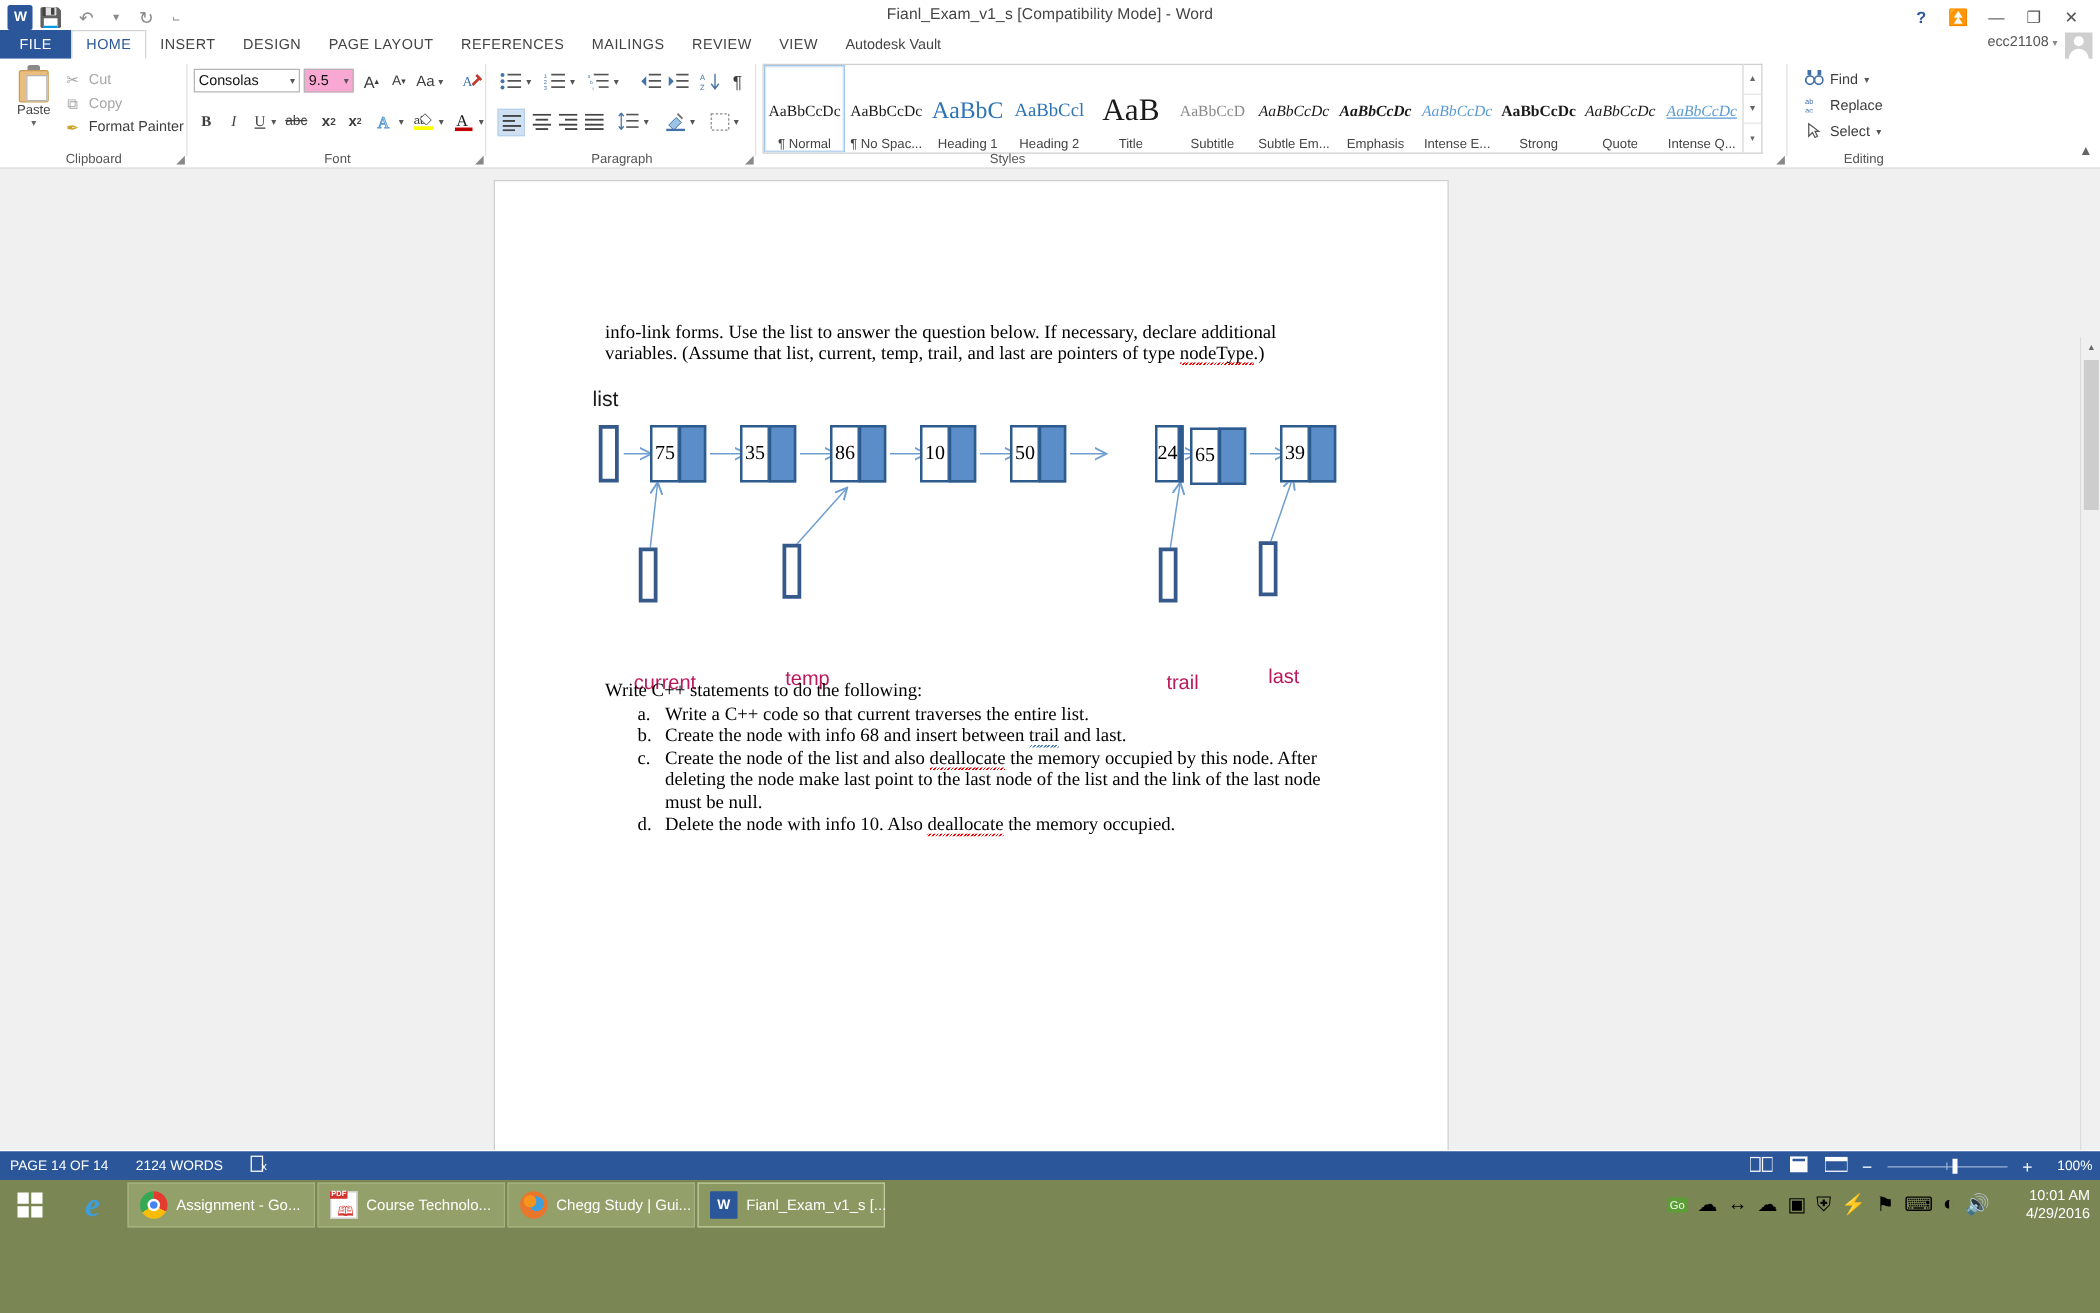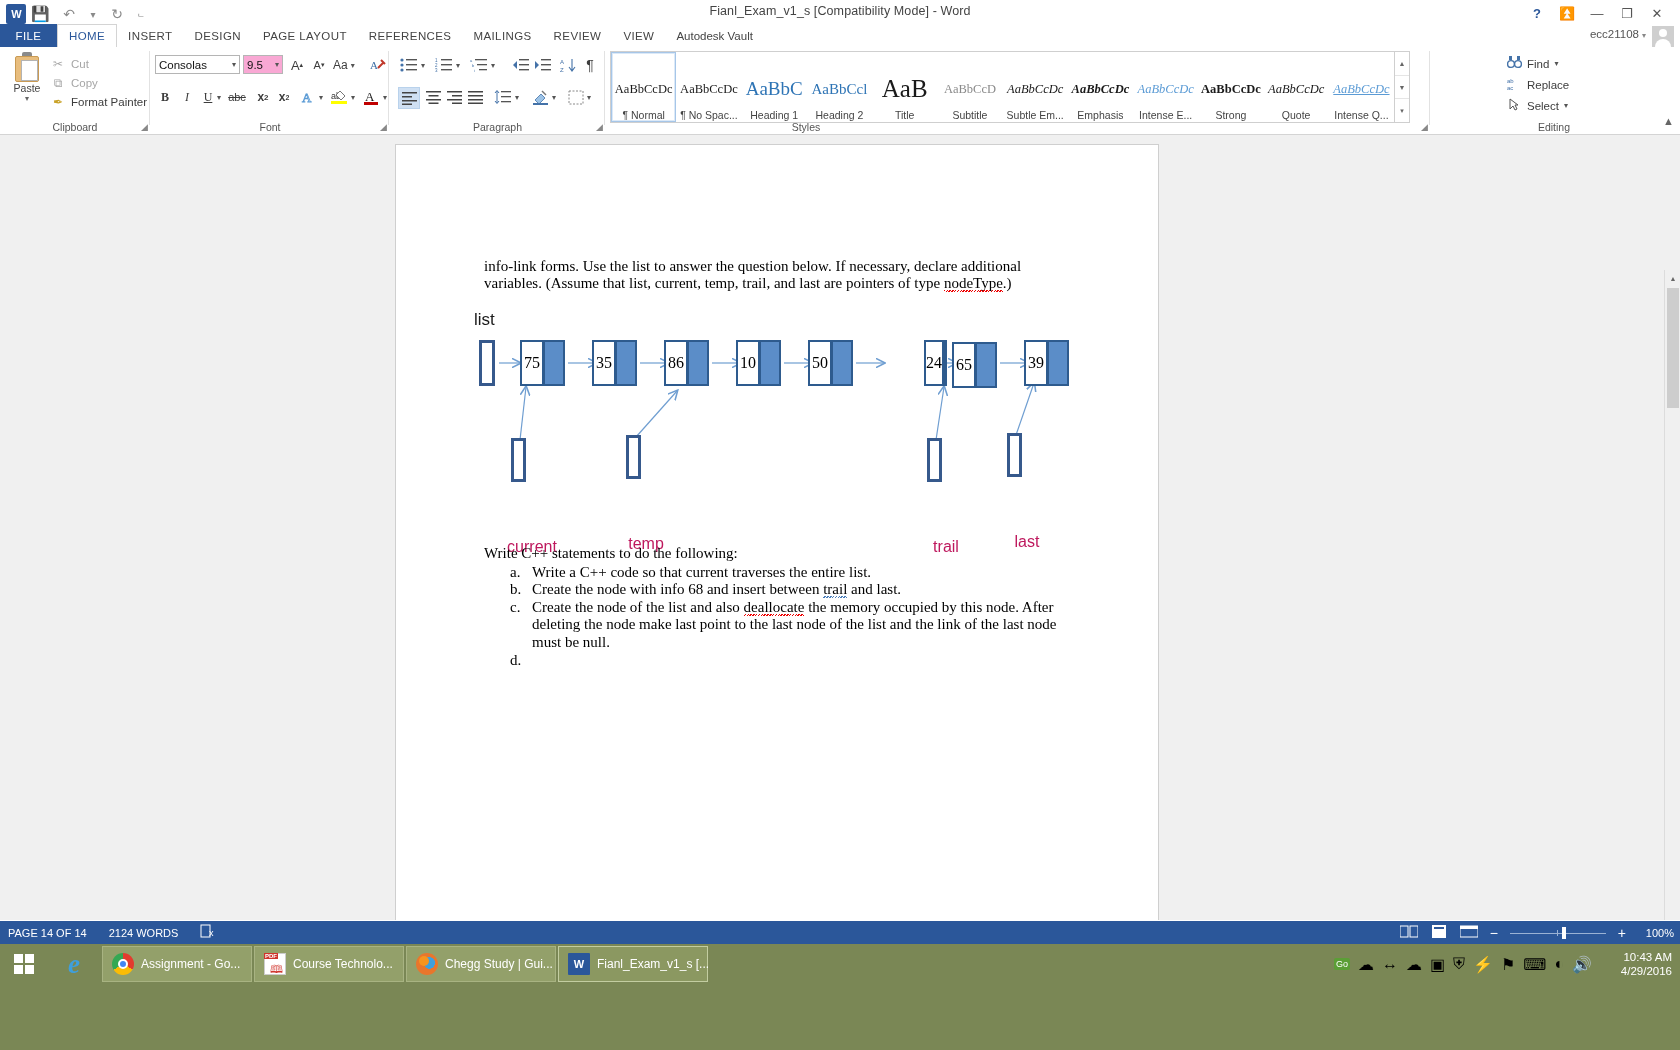--- a/index.html
+++ b/index.html
@@ -170,21 +170,21 @@
     font-family:"Liberation Sans", sans-serif;
   }
   .stylescroll {
     position:absolute; left:789px; top:4px; width:15px; height:72px;
     border:1px solid #cfcfcf; border-left:none; background:#fff;
     display:flex; flex-direction:column;
   }
   .ss-b { flex:1; display:flex; align-items:center; justify-content:center; font-size:7px; color:#666;
           border-bottom:1px solid #e5e5e5; }
   
-  #g-edit { left:1499px; width:110px; }
+  #g-edit { left:1436px; width:110px; }
   .ed {
     display:flex; align-items:center; gap:5px; height:21px; font-size:11.5px; color:#3d3d3d;
   }
   .collapse {
     position:absolute; right:6px; top:68px; font-size:11px; color:#666;
   }
 
   
   .docarea {
     position:absolute; left:0; top:135px; width:1680px; height:785px;
@@ -750,20 +750,21 @@
             <div style="display: flex; margin-left: 26px; margin-top: 0px;">
               <div style="width: 22px; flex: 0 0 22px;">b.</div>
               <div><span>Create the node with info 68 and insert between </span><span class="sq sqb">trail</span><span> and last.</span></div>
             </div>
             <div style="display: flex; margin-left: 26px; margin-top: 0px;">
               <div style="width: 22px; flex: 0 0 22px;">c.</div>
               <div><span>Create the node of the list and also </span><span class="sq">deallocate</span><span> the memory occupied by this node. After deleting the node make last point to the last node of the list and the link of the last node must be null.</span></div>
             </div>
             <div style="display: flex; margin-left: 26px; margin-top: 0px;">
               <div style="width: 22px; flex: 0 0 22px;">d.</div>
+              <div><span>Delete the node with info 10. Also </span><span class="sq">deallocate</span><span> the memory occupied.</span></div>
             </div>
           </div>
       </div>
     </div>
 
     <div class="vsb">
       <div class="arr">▲</div>
       <div class="thumb"></div>
 
     </div>
@@ -846,17 +847,17 @@
       <span class="ti">☁</span>
       <span class="ti">▣</span>
       <span class="ti">⛨</span>
       <span class="ti">⚡</span>
       <span class="ti">⚑</span>
       <span class="ti">⌨</span>
       <span class="ti">◐</span>
       <span class="ti">🔊</span>
     </div>
     <div class="clock">
-      <span>10:43 AM</span>
+      <span>10:01 AM</span>
       <span>4/29/2016</span>
     </div>
   </div>
 </div>
 
 </body></html>

